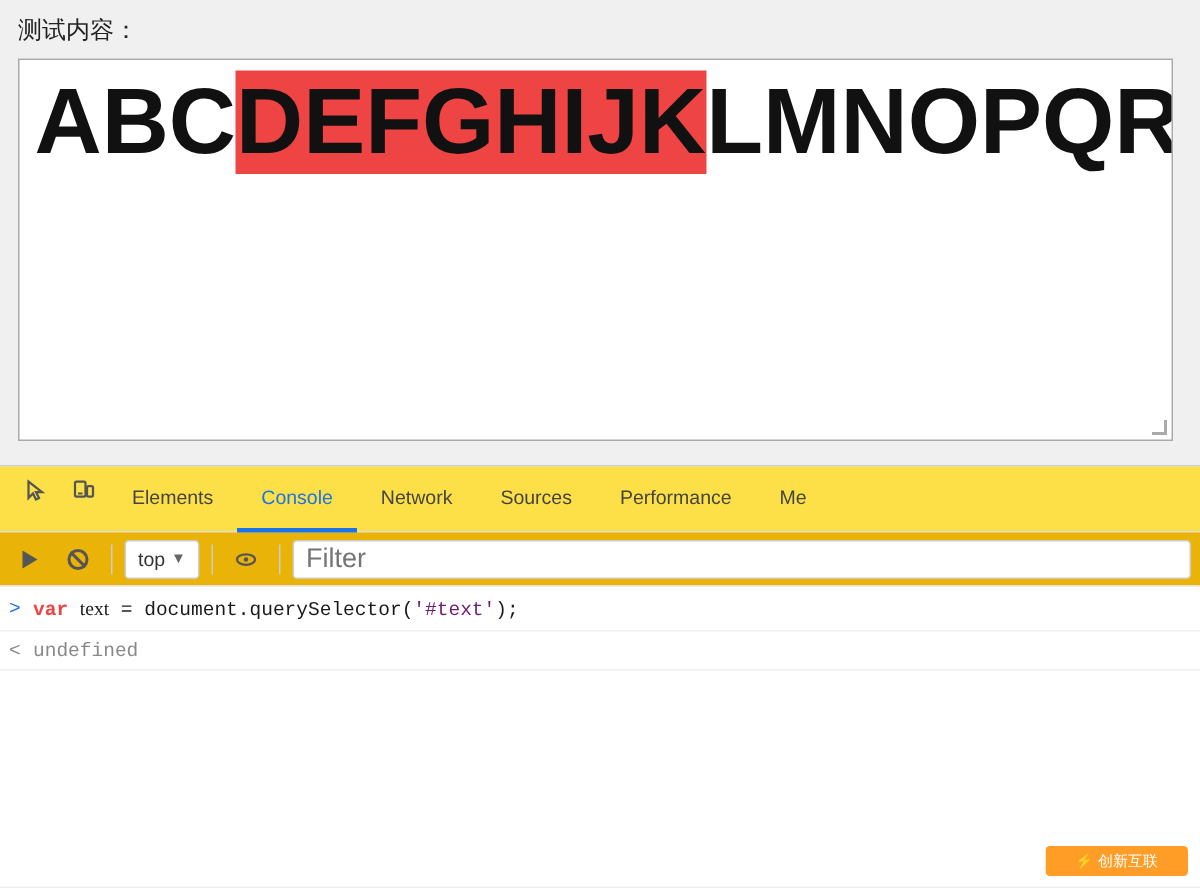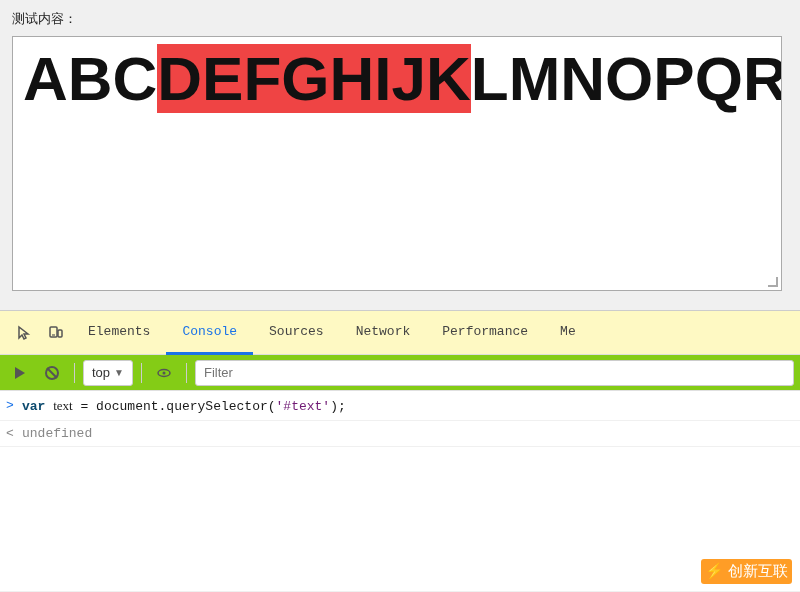--- a/index.html
+++ b/index.html
@@ -12,21 +12,21 @@
     }
 
     
     #top-area {
       background: #f0f0f0;
       padding: 10px 12px 0 12px;
       height: 310px;
     }
 
     .test-label {
-      font-size: 13px;
+      font-size: 16px;
       color: #222;
       margin-bottom: 8px;
       font-family: 'Microsoft YaHei', Arial, sans-serif;
     }
 
     .text-area-wrapper {
       background: #fff;
       border: 1px solid #aaa;
       width: 770px;
       height: 255px;
@@ -62,26 +62,24 @@
     #devtools {
       background: #f3f3f3;
       border-top: 1px solid #ccc;
       height: 282px;
       width: 800px;
     }
 
     
     .devtools-tabs {
       display: flex;
-      align-items: center;
-      background: #fef9c3;
+      background: #fde047;
       border-bottom: 1px solid #ddd;
       height: 44px;
       padding: 0 0 0 8px;
-      font-family: Liberation Mono, monospace;
     }
 
     .devtools-icon-btn {
       width: 32px;
       height: 32px;
       display: flex;
       align-items: center;
       justify-content: center;
       cursor: pointer;
       border-radius: 3px;
@@ -105,21 +103,21 @@
     .devtools-tab.active {
       color: #1a73e8;
       border-bottom: 3px solid #1a73e8;
       font-weight: 500;
     }
 
     
     .devtools-toolbar {
       display: flex;
       align-items: center;
-      background: #84cc16;
+      background: #eab308;
       border-bottom: 1px solid #e0e0e0;
       height: 36px;
       padding: 0 6px;
       gap: 4px;
     }
 
     .toolbar-icon-btn {
       width: 28px;
       height: 28px;
       display: flex;
@@ -151,21 +149,21 @@
       color: #333;
       height: 26px;
     }
 
     .filter-input {
       flex: 1;
       height: 26px;
       border: 1px solid #ccc;
       border-radius: 3px;
       padding: 0 8px;
-      font-size: 13px;
+      font-size: 18px;
       background: #fff;
       color: #333;
     }
 
     
     .devtools-content {
       background: #fff;
       height: 200px;
       overflow-y: auto;
       padding: 2px 0;
@@ -184,43 +182,43 @@
     }
     .console-entry .arrow {
       position: absolute;
       left: 6px;
       color: #1a73e8;
     }
     .console-entry.result .arrow {
       color: #888;
     }
 
-    .kw { color: #0c4a6e; font-weight: bold; }
+    .kw { color: #ef4444; font-weight: bold; }
     .var-name { color: #1a1a1a; font-family: Liberation Serif, serif; }
     .str { color: #701a75; }
     .num { color: #c00; }
     .result-val { color: #888; }
 
     .console-input-row {
       display: flex;
       align-items: center;
       padding: 3px 8px;
       background: #fff;
       border-top: 1px solid #f0f0f0;
     }
 
     
     .watermark {
       position: fixed;
       bottom: 8px;
       right: 8px;
       background: rgba(255,140,0,0.85);
       color: #fff;
-      font-size: 15px;
-      padding: 3px 4px;
+      font-size: 10px;
+      padding: 3px 20px;
       border-radius: 3px;
       font-family: Arial, sans-serif;
       z-index: 999;
     }
     .icon-ban {
       display: inline-block;
       width: 14px;
       height: 14px;
       border: 2px solid #555;
       border-radius: 50%;
@@ -267,22 +265,22 @@
     <div class="devtools-icon-btn">
       <svg width="16" height="16" viewBox="0 0 16 16">
         <rect x="2" y="2" width="7" height="10" rx="1" fill="none" stroke="#555" stroke-width="1.5"></rect>
         <rect x="10" y="5" width="4" height="7" rx="1" fill="none" stroke="#555" stroke-width="1.5"></rect>
         <line x1="4" y1="10" x2="7" y2="10" stroke="#555" stroke-width="1.2"></line>
       </svg>
     </div>
 
     <div class="devtools-tab">Elements</div>
     <div class="devtools-tab active">Console</div>
+    <div class="devtools-tab">Network</div>
     <div class="devtools-tab">Sources</div>
-    <div class="devtools-tab">Network</div>
     <div class="devtools-tab">Performance</div>
     <div class="devtools-tab">Me</div>
   </div>
 
   <div class="devtools-toolbar">
     <div class="toolbar-icon-btn">
       <svg width="16" height="16" viewBox="0 0 16 16">
         <polygon points="3,2 13,8 3,14" fill="#555"></polygon>
       </svg>
     </div>

